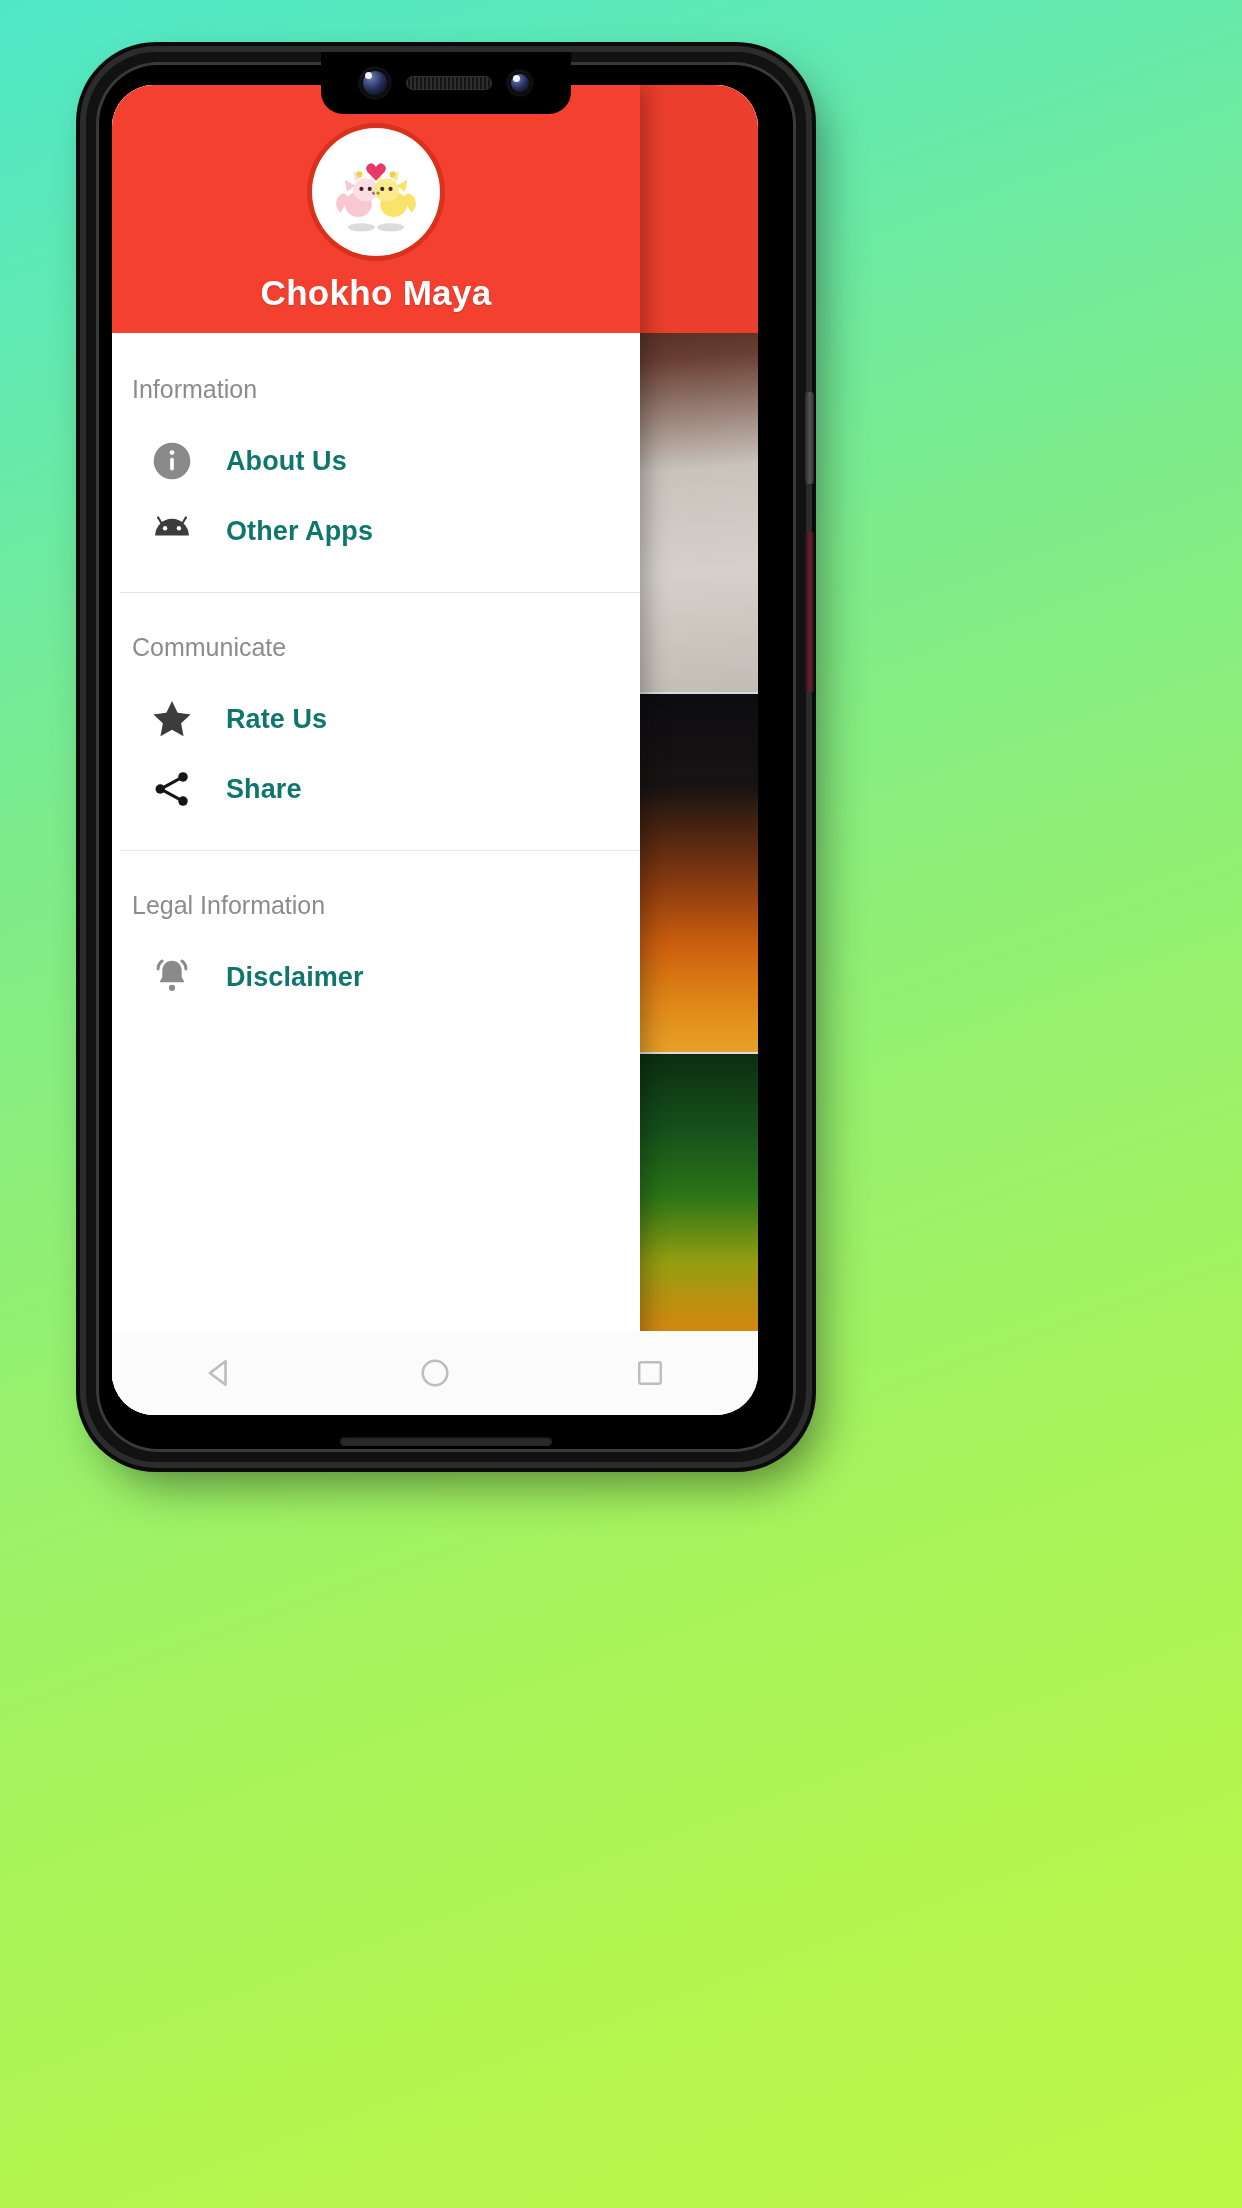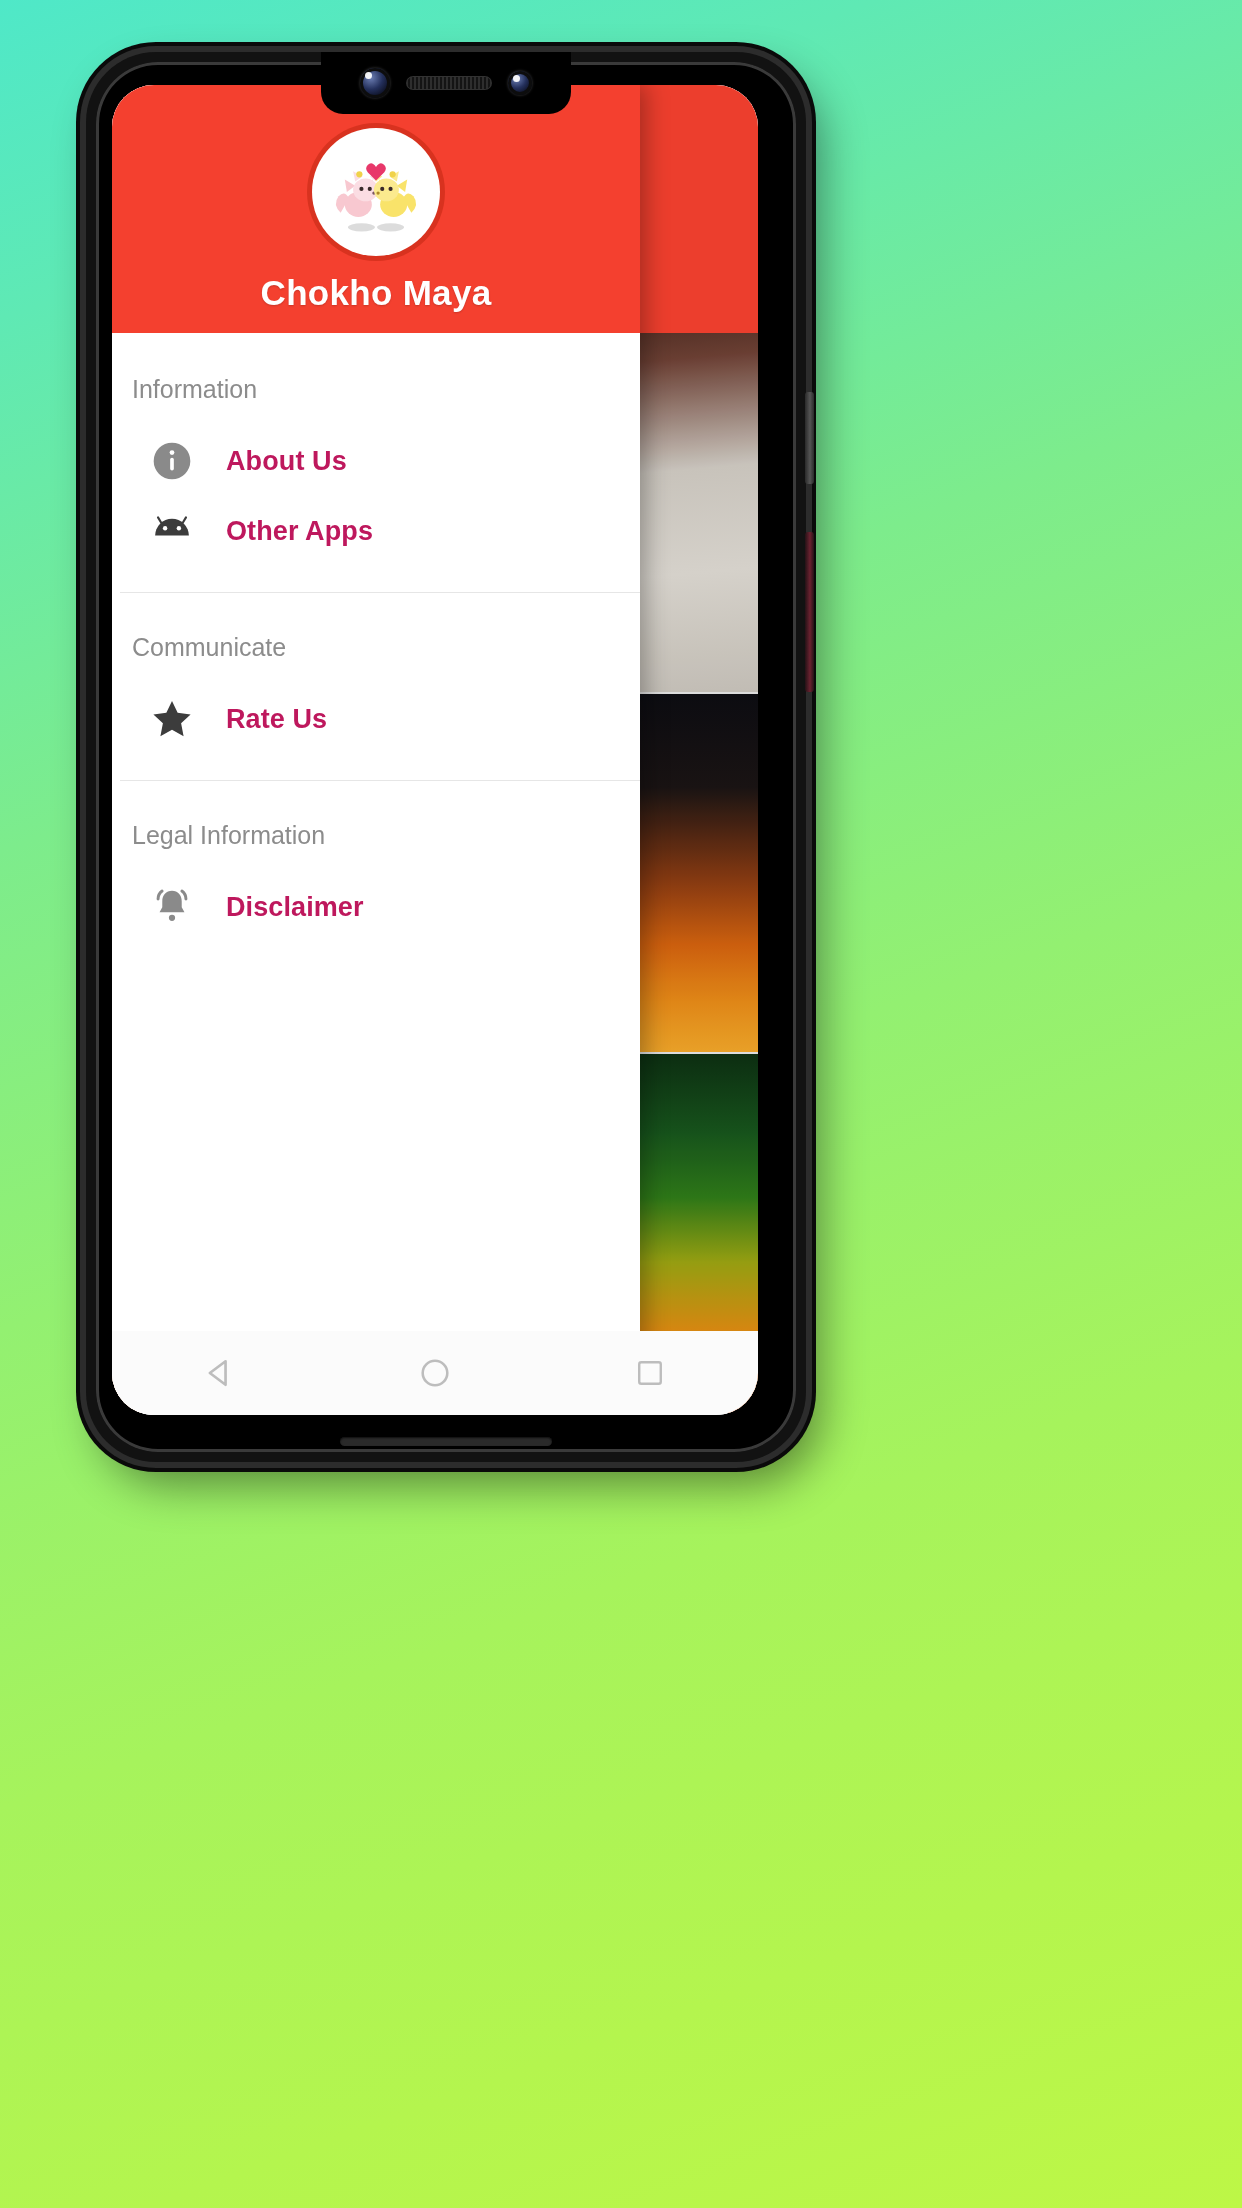--- a/index.html
+++ b/index.html
@@ -188,21 +188,21 @@
     height: 56px;
     display: flex;
     align-items: center;
     justify-content: center;
   }
   .mi-icon svg { display: block; }
 
   .mi-label {
     margin-left: 26px;
     font-size: 27px;
-    color: #be185d;
+    color: #0f766e;
     font-weight: bold;
     font-family: "Liberation Sans", sans-serif;
     letter-spacing: .1px;
     white-space: nowrap;
   }
 
   
   .navbar {
     position: absolute;
     left: 0; right: 0; bottom: 0;
@@ -366,20 +366,32 @@
 
             <div class="menu-item">
               <span class="mi-icon">
                 <svg width="46" height="46" viewBox="0 0 24 24">
                   <path d="M12 2.6 l2.95 6.2 l6.75 .85 l-4.95 4.6 l1.3 6.75 l-6.05 -3.35 l-6.05 3.35 l1.3 -6.75 l-4.95 -4.6 l6.75 -.85 z" fill="#3c3c3c"></path>
                 </svg>
               </span>
               <span class="mi-label">Rate Us</span>
             </div>
 
+            <div class="menu-item">
+              <span class="mi-icon">
+                <svg width="44" height="44" viewBox="0 0 24 24">
+                  <circle cx="18" cy="5.4" r="2.6" fill="#151515"></circle>
+                  <circle cx="5.6" cy="12" r="2.6" fill="#151515"></circle>
+                  <circle cx="18" cy="18.6" r="2.6" fill="#151515"></circle>
+                  <path d="M7.9 10.8 L15.7 6.6" stroke="#151515" stroke-width="1.7" stroke-linecap="round"></path>
+                  <path d="M7.9 13.2 L15.7 17.4" stroke="#151515" stroke-width="1.7" stroke-linecap="round"></path>
+                </svg>
+              </span>
+              <span class="mi-label">Share</span>
+            </div>
           </div>
 
           <div class="menu-section">
             <div class="section-title">Legal Information</div>
 
 
 
             <div class="menu-item">
               <span class="mi-icon">
                 <svg width="44" height="44" viewBox="0 0 24 24">

